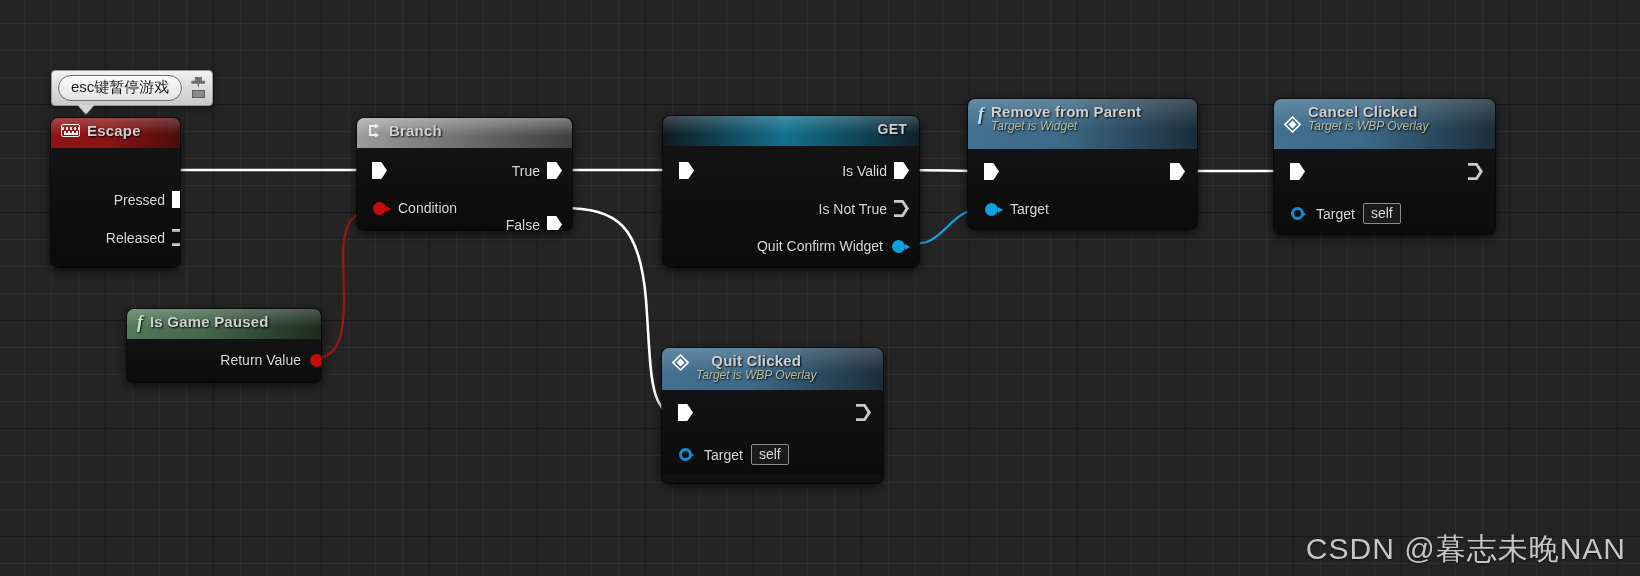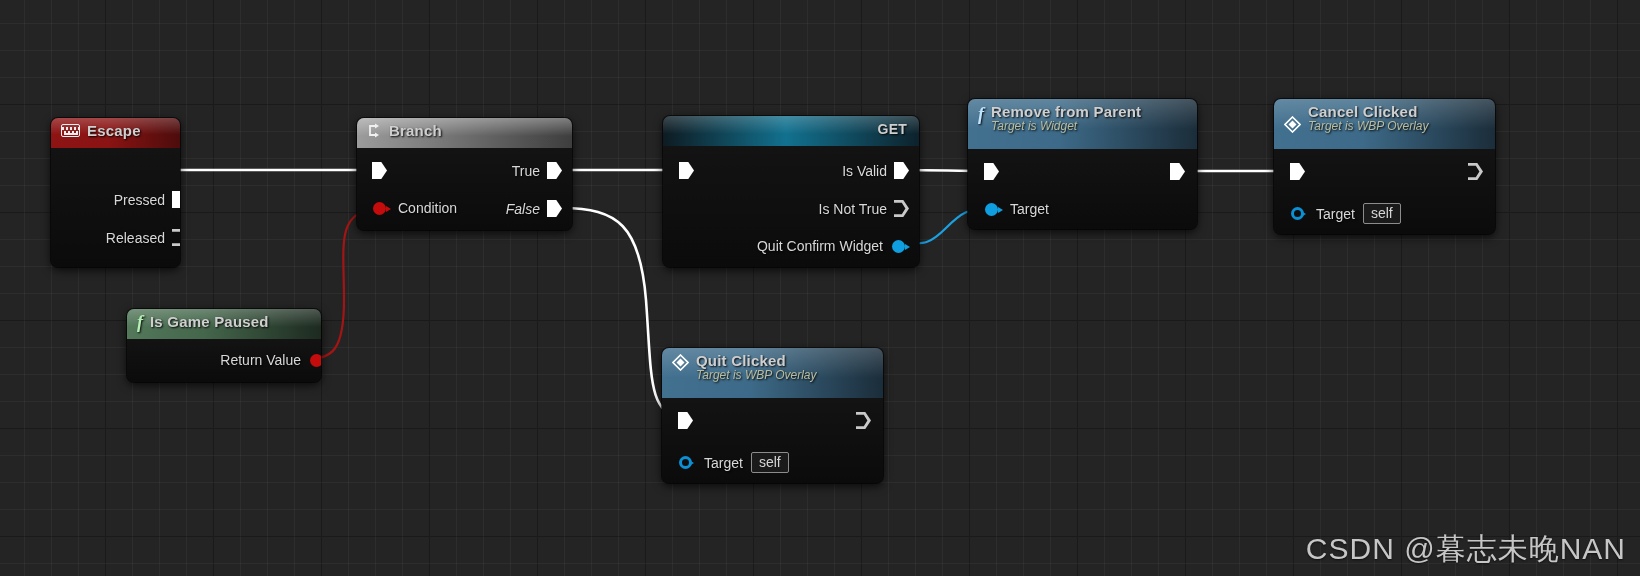--- a/index.html
+++ b/index.html
@@ -270,20 +270,28 @@
 
     <path d="M 1185,171 C 1230,171 1255,171 1294,171" stroke="#ffffff" stroke-width="2.4" fill="none"></path>
 
     <path d="M 562,208 C 618,208 640,226 646,300 C 652,382 648,410 682,420" stroke="#ffffff" stroke-width="2.6" fill="none"></path>
 
     <path d="M 308,359 C 332,359 344,350 344,300 C 344,245 336,215 374,208" stroke="#a31515" stroke-width="2.2" fill="none"></path>
 
     <path d="M 899,244 C 926,244 930,244 946,228 C 962,212 968,209 988,209" stroke="#1ba0e0" stroke-width="2.2" fill="none"></path>
   </svg>
 
+  <div id="bubble" style="left:51px; top:70px;">
+    <div class="pill">esc键暂停游戏</div>
+    <div class="pin-icon">
+      <div class="pushpin"></div>
+      <div class="lines"></div>
+    </div>
+    <div class="tail"></div>
+  </div>
 
   <div class="node" style="left:51px; top:118px; width:129px; height:149px;">
     <div class="node-header hdr-event" style="height:30px;">
       <div class="hdr-row">
         <div class="kbd-icon"></div>
         <div class="node-title">Escape</div>
       </div>
     </div>
     <div class="node-body pins" style="height:119px;">
       <div class="pin-row" style="right:-7px; top:43px;">
@@ -320,21 +328,21 @@
       </div>
       <div class="pin-row" style="left:16px; top:52px;">
         <span class="dot filled-red"></span>
         <span class="pin-label" style="margin-left:12px;">Condition</span>
       </div>
 
       <div class="pin-row" style="right:10px; top:14px;">
         <span class="pin-label">True</span>
         <span class="exec" style="margin-left:7px;"></span>
       </div>
-      <div class="pin-row" style="right:10px; top:52px;font-style:italic;">
+      <div class="pin-row" style="right:10px; top:68px;">
         <span class="pin-label">False</span>
         <span class="exec" style="margin-left:7px;"></span>
       </div>
     </div>
   </div>
 
   <div class="node" style="left:663px; top:116px; width:256px; height:151px;">
     <div class="node-header hdr-get" style="height:30px; padding-top:5px;">
       <div class="node-title" style="text-align:right; font-size:14px;">GET</div>
     </div>
@@ -420,21 +428,21 @@
     </div>
     <div class="node-body pins" style="height:43px;">
       <div class="pin-row" style="right:-2px; top:13px;justify-content:space-between;">
         <span class="pin-label">Return Value</span>
         <span class="dot filled-red" style="margin-left:9px;"></span>
       </div>
     </div>
   </div>
 
   <div class="node" style="left:662px; top:348px; width:221px; height:135px;">
-    <div class="node-header hdr-func" style="height:50px;">
+    <div class="node-header hdr-func" style="height:42px;text-align:center;">
       <div class="hdr-row" style="align-items:flex-start;">
         <span class="diamond-icon" style="margin-top:2px;">
           <svg width="17" height="17" viewBox="0 0 17 17">
             <path d="M8.5 1 L16 8.5 L8.5 16 L1 8.5 Z" fill="none" stroke="#ffffff" stroke-width="1.6"></path>
             <path d="M8.5 4.5 L12.5 8.5 L8.5 12.5 L4.5 8.5 Z" fill="#ffffff"></path>
           </svg>
         </span>
         <div>
           <div class="node-title">Quit Clicked</div>
           <div class="node-sub">Target is WBP Overlay</div>

